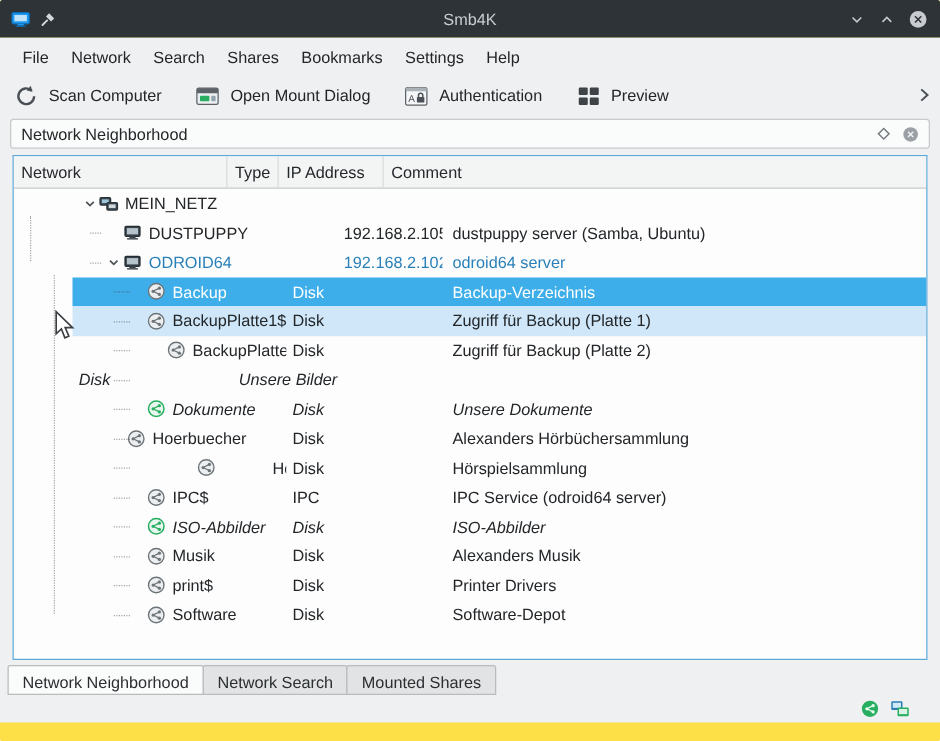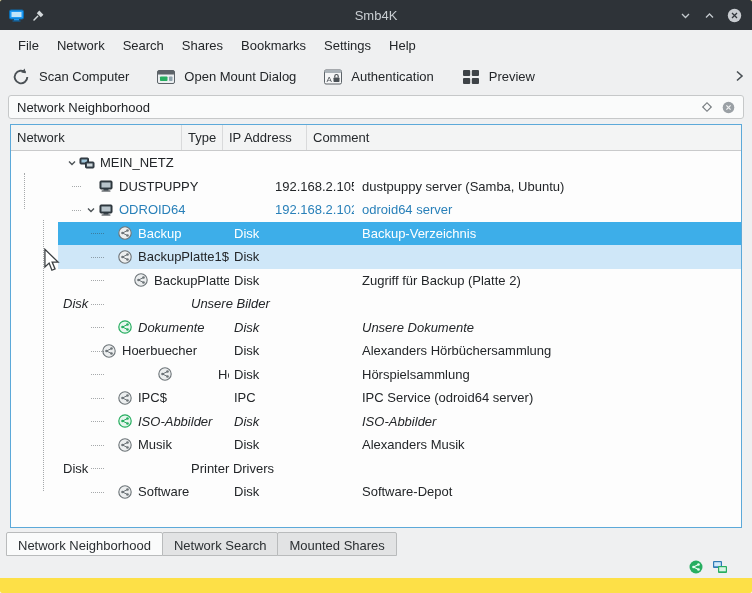--- a/index.html
+++ b/index.html
@@ -289,20 +289,21 @@
                   <path d="M5.5 8 L10.5 5.5 M5.5 8 L10.5 10.5" stroke="#6d7478" stroke-width="1"></path>
                   <circle cx="5.5" cy="8" r="1.3" fill="#6d7478"></circle>
                   <circle cx="10.5" cy="5.5" r="1.3" fill="#6d7478"></circle>
                   <circle cx="10.5" cy="10.5" r="1.3" fill="#6d7478"></circle>
                 </svg>
               </span>
               <span class="lbl">BackupPlatte1$</span>
             </div>
             <div class="cell c-type">Disk</div>
             <div class="cell c-ip"></div>
+            <div class="cell c-comment">Zugriff für Backup (Platte 1)</div>
             <span class="stub l2"></span>
           </div>
           <div class="trow">
             <div class="cell c-name" style="padding-left: 60px;">
               <span class="expander"></span>
               <span class="icn">
                 <svg width="16" height="16" viewBox="0 0 16 16">
                   <circle cx="8" cy="8" r="6.2" fill="#eceeef" stroke="#6d7478" stroke-width="1.1"></circle>
                   <path d="M5.5 8 L10.5 5.5 M5.5 8 L10.5 10.5" stroke="#6d7478" stroke-width="1"></path>
                   <circle cx="5.5" cy="8" r="1.3" fill="#6d7478"></circle>
@@ -431,20 +432,33 @@
                 </svg>
               </span>
               <span class="lbl">Musik</span>
             </div>
             <div class="cell c-type">Disk</div>
             <div class="cell c-ip"></div>
             <div class="cell c-comment">Alexanders Musik</div>
             <span class="stub l2"></span>
           </div>
           <div class="trow">
+            <div class="cell c-name" style="padding-left: 44px;">
+              <span class="expander"></span>
+              <span class="icn">
+                <svg width="16" height="16" viewBox="0 0 16 16">
+                  <circle cx="8" cy="8" r="6.2" fill="#eceeef" stroke="#6d7478" stroke-width="1.1"></circle>
+                  <path d="M5.5 8 L10.5 5.5 M5.5 8 L10.5 10.5" stroke="#6d7478" stroke-width="1"></path>
+                  <circle cx="5.5" cy="8" r="1.3" fill="#6d7478"></circle>
+                  <circle cx="10.5" cy="5.5" r="1.3" fill="#6d7478"></circle>
+                  <circle cx="10.5" cy="10.5" r="1.3" fill="#6d7478"></circle>
+                </svg>
+              </span>
+              <span class="lbl">print$</span>
+            </div>
             <div class="cell c-type">Disk</div>
             <div class="cell c-ip"></div>
             <div class="cell c-comment">Printer Drivers</div>
             <span class="stub l2"></span>
           </div>
           <div class="trow">
             <div class="cell c-name" style="padding-left: 44px;">
               <span class="expander"></span>
               <span class="icn">
                 <svg width="16" height="16" viewBox="0 0 16 16">

